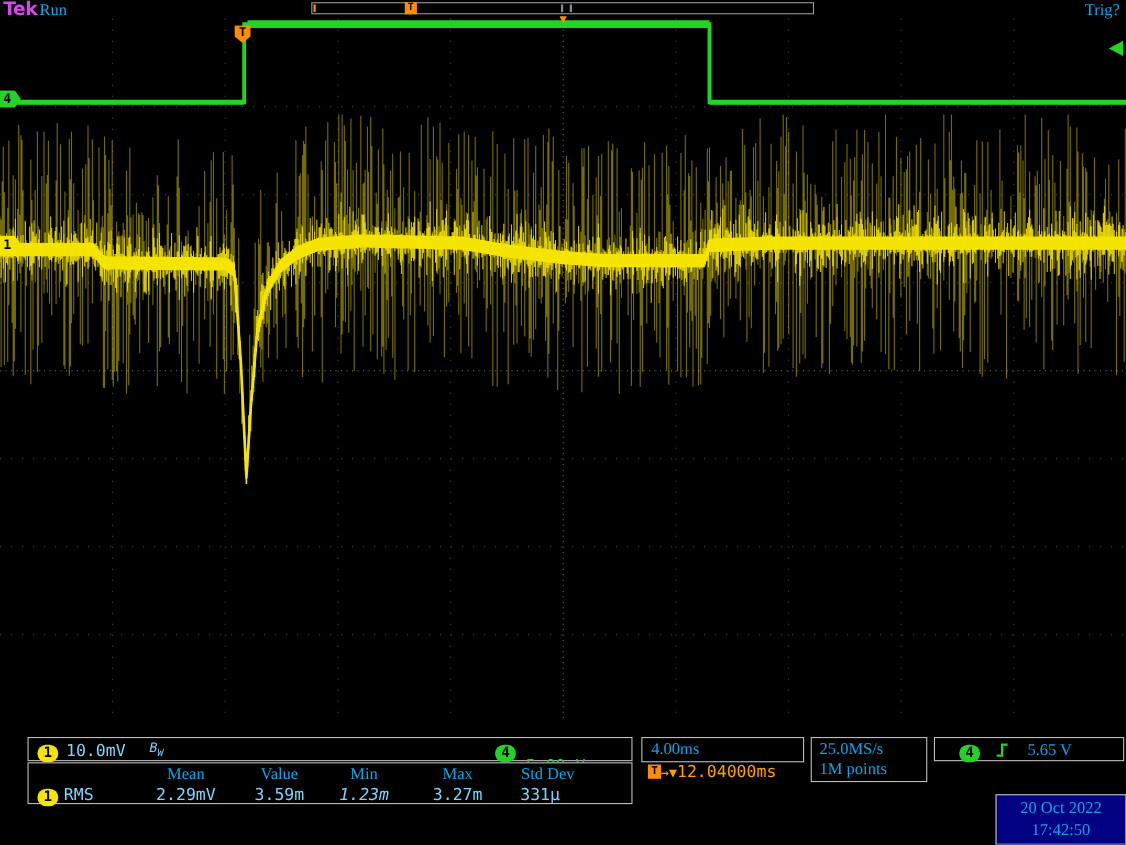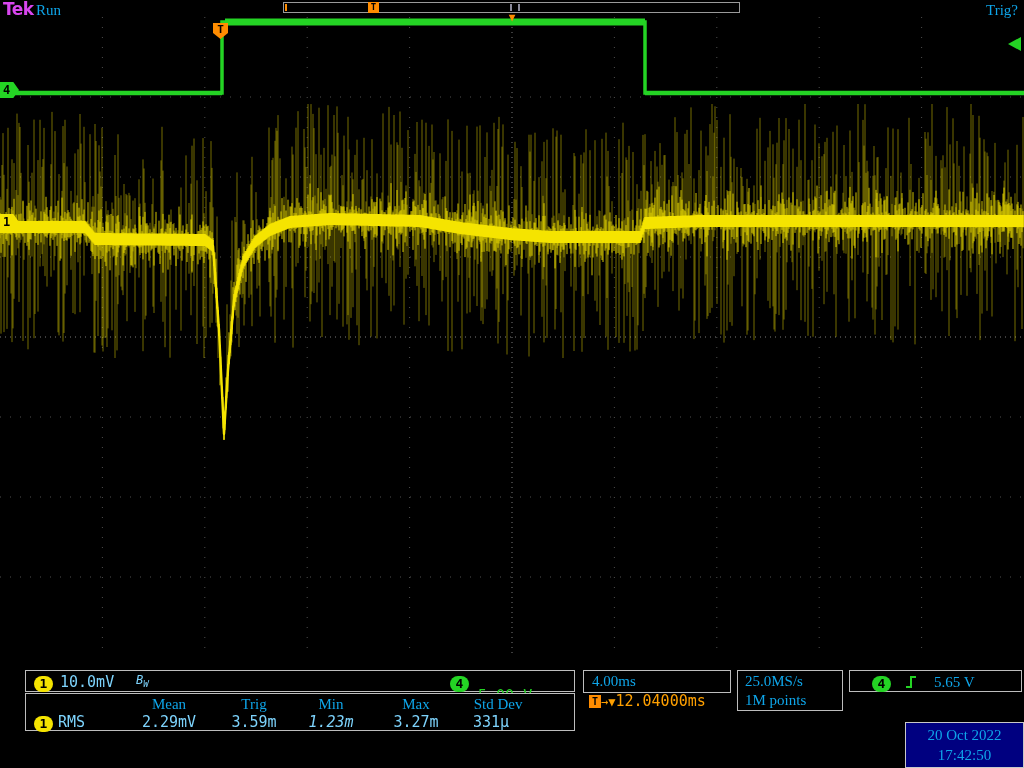--- a/index.html
+++ b/index.html
@@ -98,21 +98,21 @@
   <div class="box channels-box">
     <span class="abs" style="left:8px;top:2px;"><span class="badge">1</span></span>
     <span class="abs yl t15" style="left:34px;top:2px;">10.0mV</span>
     <span class="abs yl bw" style="left:110px;top:2px;font-size:12px;font-style:italic;"><span>B</span><sub>W</sub></span>
     <span class="abs" style="left:424px;top:2px;"><span class="badge g">4</span></span>
     <span class="abs gr t15" style="left:452px;top:16px;">5.00 V</span>
   </div>
 
   <div class="box meas-box">
     <span class="mcell wh" style="left:143px;top:2px;">Mean</span>
-    <span class="mcell wh" style="left:228px;top:2px;">Trig</span>
+    <span class="mcell wh" style="left:228px;top:2px;">Value</span>
     <span class="mcell wh" style="left:305px;top:2px;">Min</span>
     <span class="mcell wh" style="left:390px;top:2px;">Max</span>
     <span class="mcell wh" style="left:472px;top:2px;">Std Dev</span>
     <span class="abs" style="left:8px;top:19px;"><span class="badge">1</span></span>
     <span class="abs yl t15" style="left:32px;top:19px;text-align:center;">RMS</span>
     <span class="mcell yl" style="left:143px;top:20px;">2.29mV</span>
     <span class="mcell yl" style="left:228px;top:20px;">3.59m</span>
     <span class="mcell yl" style="left:305px;top:20px;font-style:italic;">1.23m</span>
     <span class="mcell yl" style="left:390px;top:20px;">3.27m</span>
     <span class="mcell yl" style="left:465px;top:20px;">331µ</span>

